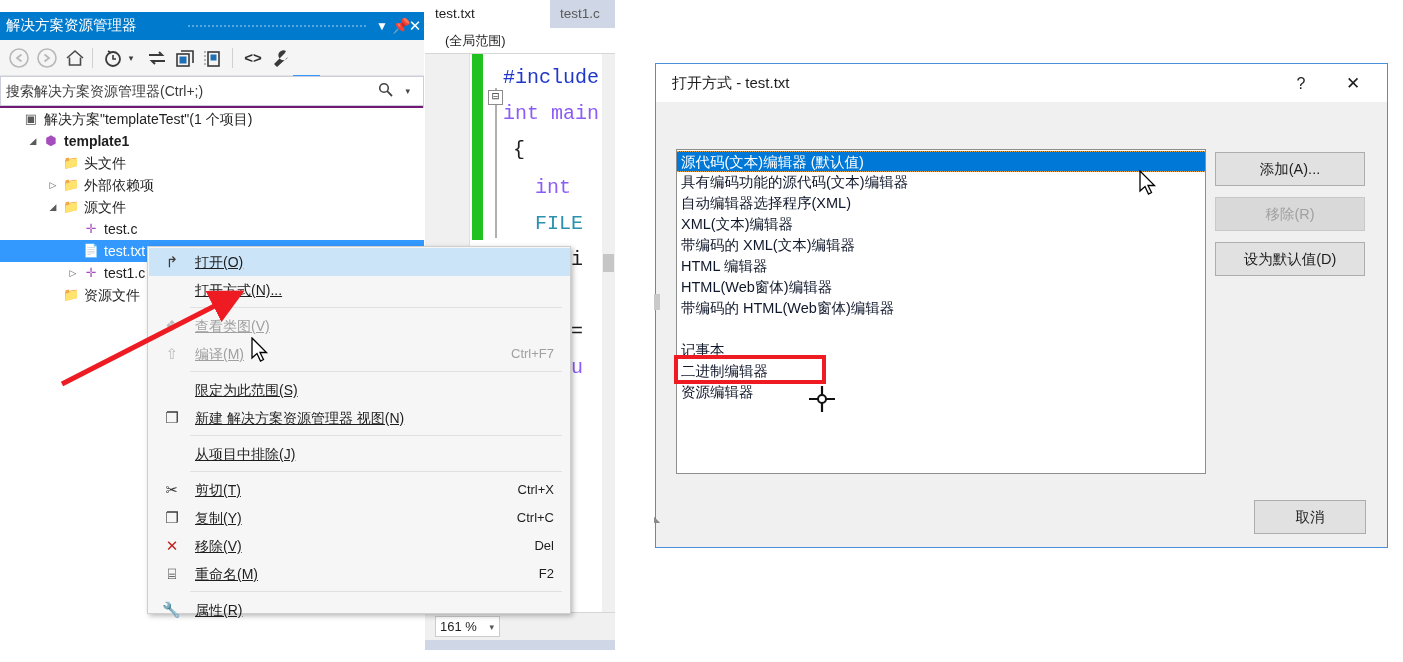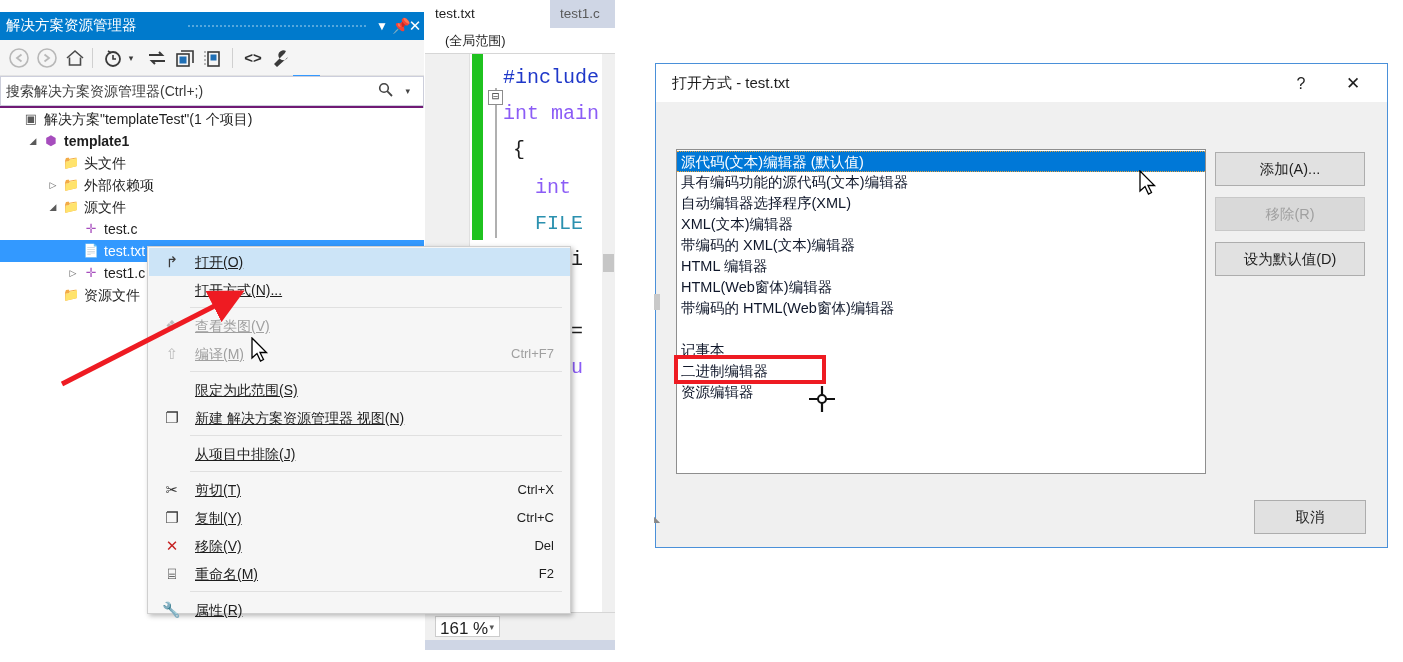--- a/index.html
+++ b/index.html
@@ -77,21 +77,21 @@
   .code-line{position:absolute;left:78px;white-space:pre;font-family:"Liberation Mono","DejaVu Sans Mono",monospace;font-size:20px;}
   .c-pre{color:#1f38c9;}
   .c-kw{color:#8b5cf6;}
   .c-type{color:#2b91af;}
   .c-plain{color:#1e1e1e;}
   #editor-vscroll{position:absolute;right:0;top:54px;width:13px;height:586px;background:#f0f0f0;}
   #editor-vthumb{position:absolute;right:1px;top:200px;width:11px;height:18px;background:#c6c6c6;}
 
   #zoom-bar{position:absolute;left:425px;top:612px;width:190px;height:28px;background:#f0f0f0;border-top:1px solid #d6d6d6;box-sizing:border-box;}
   #zoom-box{position:absolute;left:10px;top:3px;width:65px;height:21px;background:#ffffff;border:1px solid #cccccc;box-sizing:border-box;}
-  #zoom-value{position:absolute;left:4px;top:2px;font-size:17px;color:#1e1e1e;}
+  #zoom-value{position:absolute;left:4px;top:2px;font-size:13px;color:#1e1e1e;}
   #zoom-caret{position:absolute;right:5px;top:5px;font-size:9px;color:#555;}
 
   
   #context-menu{
     position:absolute;left:147px;top:246px;width:424px;height:368px;
     background:#f6f6f6;border:1px solid #cfcfcf;box-sizing:border-box;
     box-shadow:2px 2px 5px rgba(0,0,0,.28);
   }
   .cm-item{position:absolute;left:1px;width:421px;height:28px;font-size:14px;color:#1e1e1e;white-space:nowrap;}
   .cm-item.highlight{background:#cce4f7;}

